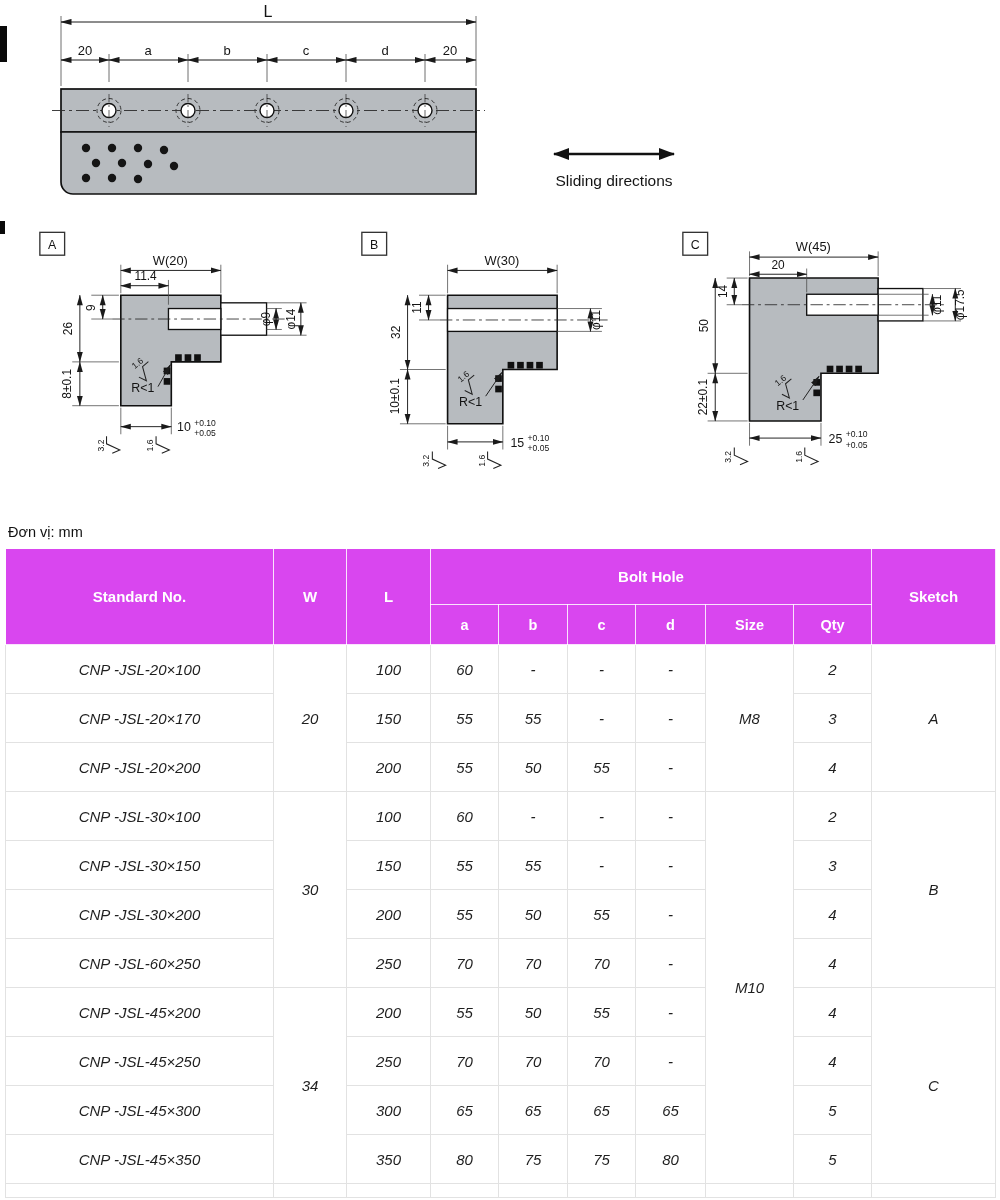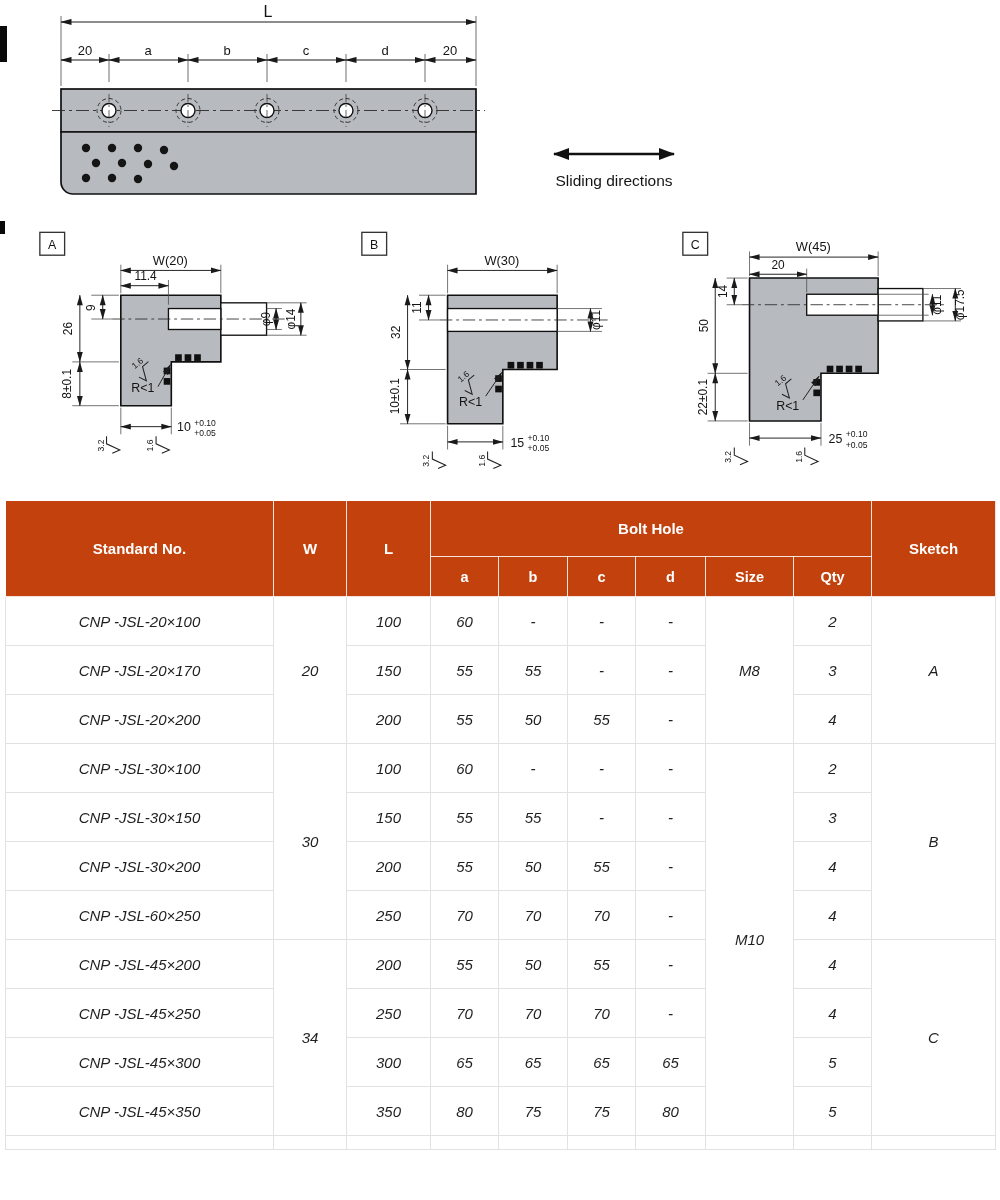--- a/index.html
+++ b/index.html
@@ -26,21 +26,21 @@
   .hd{fill:none;stroke:#333;stroke-width:1;stroke-dasharray:4 3;}
   .sq{fill:#101010;}
   .dot{fill:#151515;}
   .rg{fill:none;stroke:#222;stroke-width:1.1;}
   .tag{fill:none;stroke:#333;stroke-width:1.4;}
 
   .unit{margin:24px 0 8px 8px;font-size:14.5px;color:#111;}
 
   table.spec{margin:0 5px;width:990px;border-collapse:collapse;table-layout:fixed;
              border:1px solid #bfbfbf;}
-  table.spec th{background:#c2410c;color:#fff;font-weight:bold;font-size:15px;
+  table.spec th{background:#d946ef;color:#fff;font-weight:bold;font-size:15px;
                 border:1px solid rgba(255,255,255,.85);padding:0;}
   table.spec thead tr.h1{height:56px;}
   table.spec thead tr.h2{height:40px;}
   table.spec thead tr.h2 th{font-size:14.5px;}
   table.spec td{border:1px solid #e2e2e2;text-align:center;font-size:15px;
                 color:#1f1f1f;padding:0;background:#fff;}
   table.spec tbody tr{height:49px;font-style:italic;}
   table.spec tbody tr.sliver{height:14px;}
 </style>
 </head>
@@ -337,20 +337,21 @@
         <path class="rg" d="M0,0 l3.5,8 L10,-6 h8"></path>
           <text class="fs9" x="2" y="-9">3.2</text>
       </g>
       <g transform="translate(144,258) rotate(-90)">
         <path class="rg" d="M0,0 l3.5,8 L10,-6 h8"></path>
           <text class="fs9" x="2" y="-9">1.6</text>
       </g>
     </svg>
   </div>
 
+  <div class="unit">Đơn vị: mm</div>
 
   <table class="spec">
     <colgroup>
       <col style="width:268px">
         <col style="width:73px">
         <col style="width:84px">
       <col style="width:68px">
         <col style="width:69px">
         <col style="width:68px">
         <col style="width:70px">

